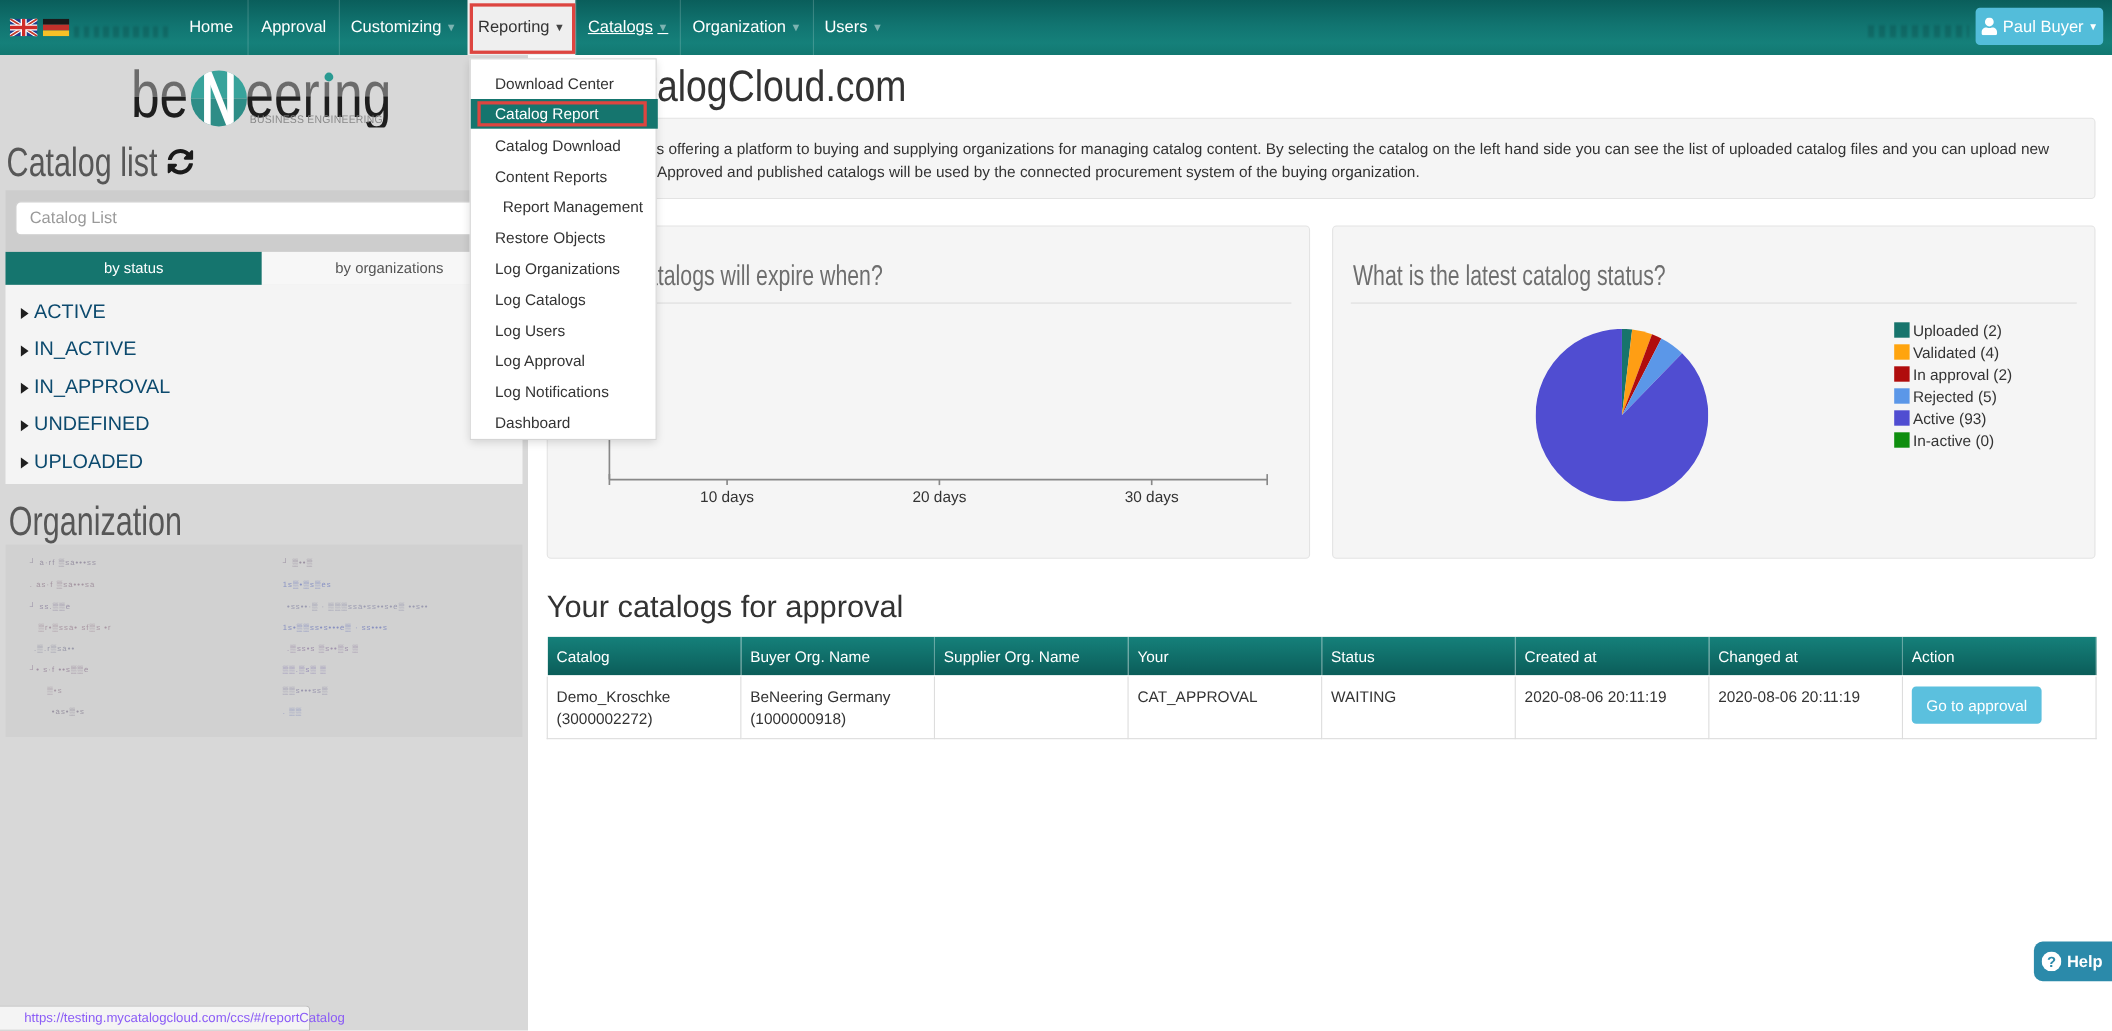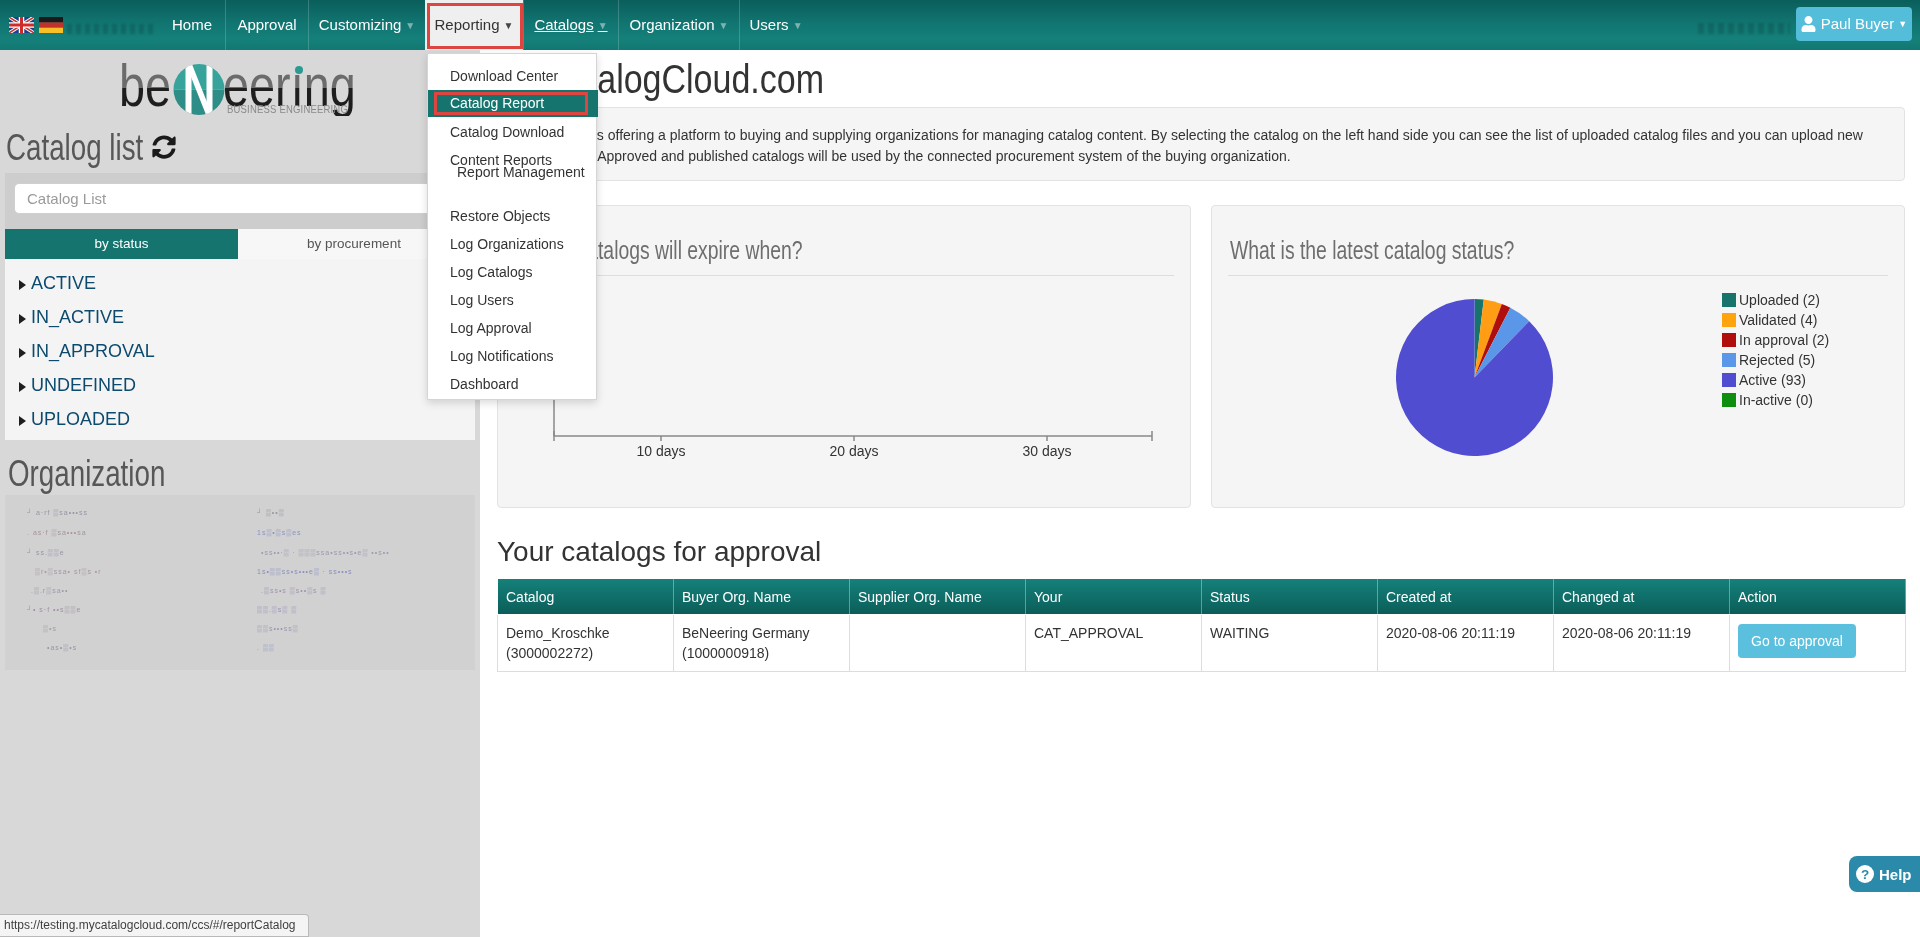--- a/index.html
+++ b/index.html
@@ -36,21 +36,21 @@
 .lg { position:absolute; top:-7px; font-size:60px; line-height:60px; transform:scaleX(0.78); transform-origin:left; white-space:nowrap;
   background:linear-gradient(180deg,#6b6b6b 0%,#6b6b6b 53%,#1e1e1e 53%,#1e1e1e 100%);
   -webkit-background-clip:text; background-clip:text; color:transparent; }
 .ncirc { position:absolute; left:54px; top:0; }
 #idot { position:absolute; left:176px; top:3px; width:8px; height:8px; border-radius:50%; background:#2a9a92; }
 #lgsub { position:absolute; left:108px; top:41px; font-size:10px; color:#8a8a8a; letter-spacing:0.2px; transform:scaleX(0.95); transform-origin:left; }
 #orgbox { position:absolute; left:5px; top:445px; width:470px; height:175px; background:#d1d1d1; }
 .torow { position:absolute; font-size:7px; color:#9a8fa0; letter-spacing:1px; filter:blur(0.4px); white-space:nowrap;}
 
 
-#statusbar { position:absolute; left:0; top:914px; width:309px; height:23px; background:#f4f4f4; border:1px solid #b9b9b9; border-left:none; border-radius:0 4px 0 0; font-size:12px; color:#404040; line-height:21px; padding-left:4px; z-index:200;}
+#statusbar { position:absolute; left:0; top:914px; width:282px; height:23px; background:#f4f4f4; border:1px solid #b9b9b9; border-left:none; border-radius:0 4px 0 0; font-size:12px; color:#8b5cf6; line-height:21px; padding-left:22px; z-index:200;}
 
 
 #main { position:absolute; left:480px; top:50px; width:1440px; height:887px; background:#fff; }
 #h1 { position:absolute; left:499px; top:57px; font-size:40px; color:#333; font-weight:normal; z-index:10; transform:scaleX(0.85); transform-origin:left; white-space:nowrap;}
 #infobox { position:absolute; left:497px; top:107px; width:1408px; height:74px; background:#f5f5f5; border:1px solid #e3e3e3; border-radius:4px; z-index:10;}
 .infoline { position:absolute; font-size:14px; color:#333; white-space:nowrap; z-index:10;}
 .panel { position:absolute; top:205px; height:303px; background:#f5f5f5; border:1px solid #e3e3e3; border-radius:4px; z-index:10;}
 #panel1 { left:497px; width:694px; }
 #panel2 { left:1211px; width:694px; }
 .ptitle { position:absolute; top:29px; font-size:26px; color:#6e6e6e; transform:scaleX(0.745); transform-origin:left; white-space:nowrap;}
@@ -204,21 +204,21 @@
       <div id="lgsub">BUSINESS ENGINEERING</div>
     </div>
     <div id="catlist-h">Catalog list</div>
     <svg class="abs" style="left:152px; top:85px;" width="24" height="24" viewBox="0 0 512 512">
       <path fill="#1a1a1a" d="M370.72 133.28C339.458 104.008 298.888 87.962 255.848 88c-77.458.068-144.328 53.178-162.791 126.85-1.344 5.363-6.122 9.15-11.651 9.15H24.103c-7.498 0-13.194-6.807-11.807-14.176C33.933 94.924 134.813 8 256 8c66.448 0 126.791 26.136 171.315 68.685L463.03 40.97C478.149 25.851 504 36.559 504 57.941V192c0 13.255-10.745 24-24 24H345.941c-21.382 0-32.09-25.851-16.971-40.971l41.75-41.749zM32 296h134.059c21.382 0 32.09 25.851 16.971 40.971l-41.75 41.75c31.262 29.273 71.835 45.319 114.876 45.28 77.418-.07 144.315-53.144 162.787-126.849 1.344-5.363 6.122-9.15 11.651-9.15h57.304c7.498 0 13.194 6.807 11.807 14.176C478.067 417.076 377.187 504 256 504c-66.448 0-126.791-26.136-171.315-68.685L48.97 471.03C33.851 486.149 8 475.441 8 454.059V320c0-13.255 10.745-24 24-24z"></path>
     </svg>
     <div id="searchband"></div>
     <div id="search">Catalog List</div>
     <div id="tabs">
       <div class="tab" id="tab1">by status</div>
-      <div class="tab" id="tab2">by procurement</div>
+      <div class="tab" id="tab2">by organizations</div>
     </div>
     <div id="statuslist">
       <div class="sitem" style="top:14px;"><span class="tri"></span>ACTIVE</div>
       <div class="sitem" style="top:48px;"><span class="tri"></span>IN_ACTIVE</div>
       <div class="sitem" style="top:82px;"><span class="tri"></span>IN_APPROVAL</div>
       <div class="sitem" style="top:116px;"><span class="tri"></span>UNDEFINED</div>
       <div class="sitem" style="top:150px;"><span class="tri"></span>UPLOADED</div>
     </div>
     <div id="org-h">Organization</div>
     <div id="orgbox">
@@ -248,21 +248,21 @@
       <text x="12" y="18.5" text-anchor="middle" font-size="18" font-weight="bold" fill="#2b8aaa" font-family="Liberation Sans">?</text>
     </svg>
     <span style="position:absolute; left:30px; top:10px; font-size:15px; font-weight:bold;">Help</span>
   </div>
 
   <div id="dropdown">
     <div class="ditem" style="top:8px;">Download Center</div>
     <div id="dhl">Catalog Report</div>
     <div class="ditem" style="top:64px;">Catalog Download</div>
     <div class="ditem" style="top:92px;">Content Reports</div>
-    <div class="ditem" style="top:104px;padding-left:29px;">Report Management</div>
+    <div class="ditem" style="top:120px;padding-left:29px;">Report Management</div>
     <div class="ditem" style="top:148px;">Restore Objects</div>
     <div class="ditem" style="top:176px;">Log Organizations</div>
     <div class="ditem" style="top:204px;">Log Catalogs</div>
     <div class="ditem" style="top:232px;">Log Users</div>
     <div class="ditem" style="top:260px;">Log Approval</div>
     <div class="ditem" style="top:288px;">Log Notifications</div>
     <div class="ditem" style="top:316px;">Dashboard</div>
   </div>
   <div id="dhl-border"></div>
 

